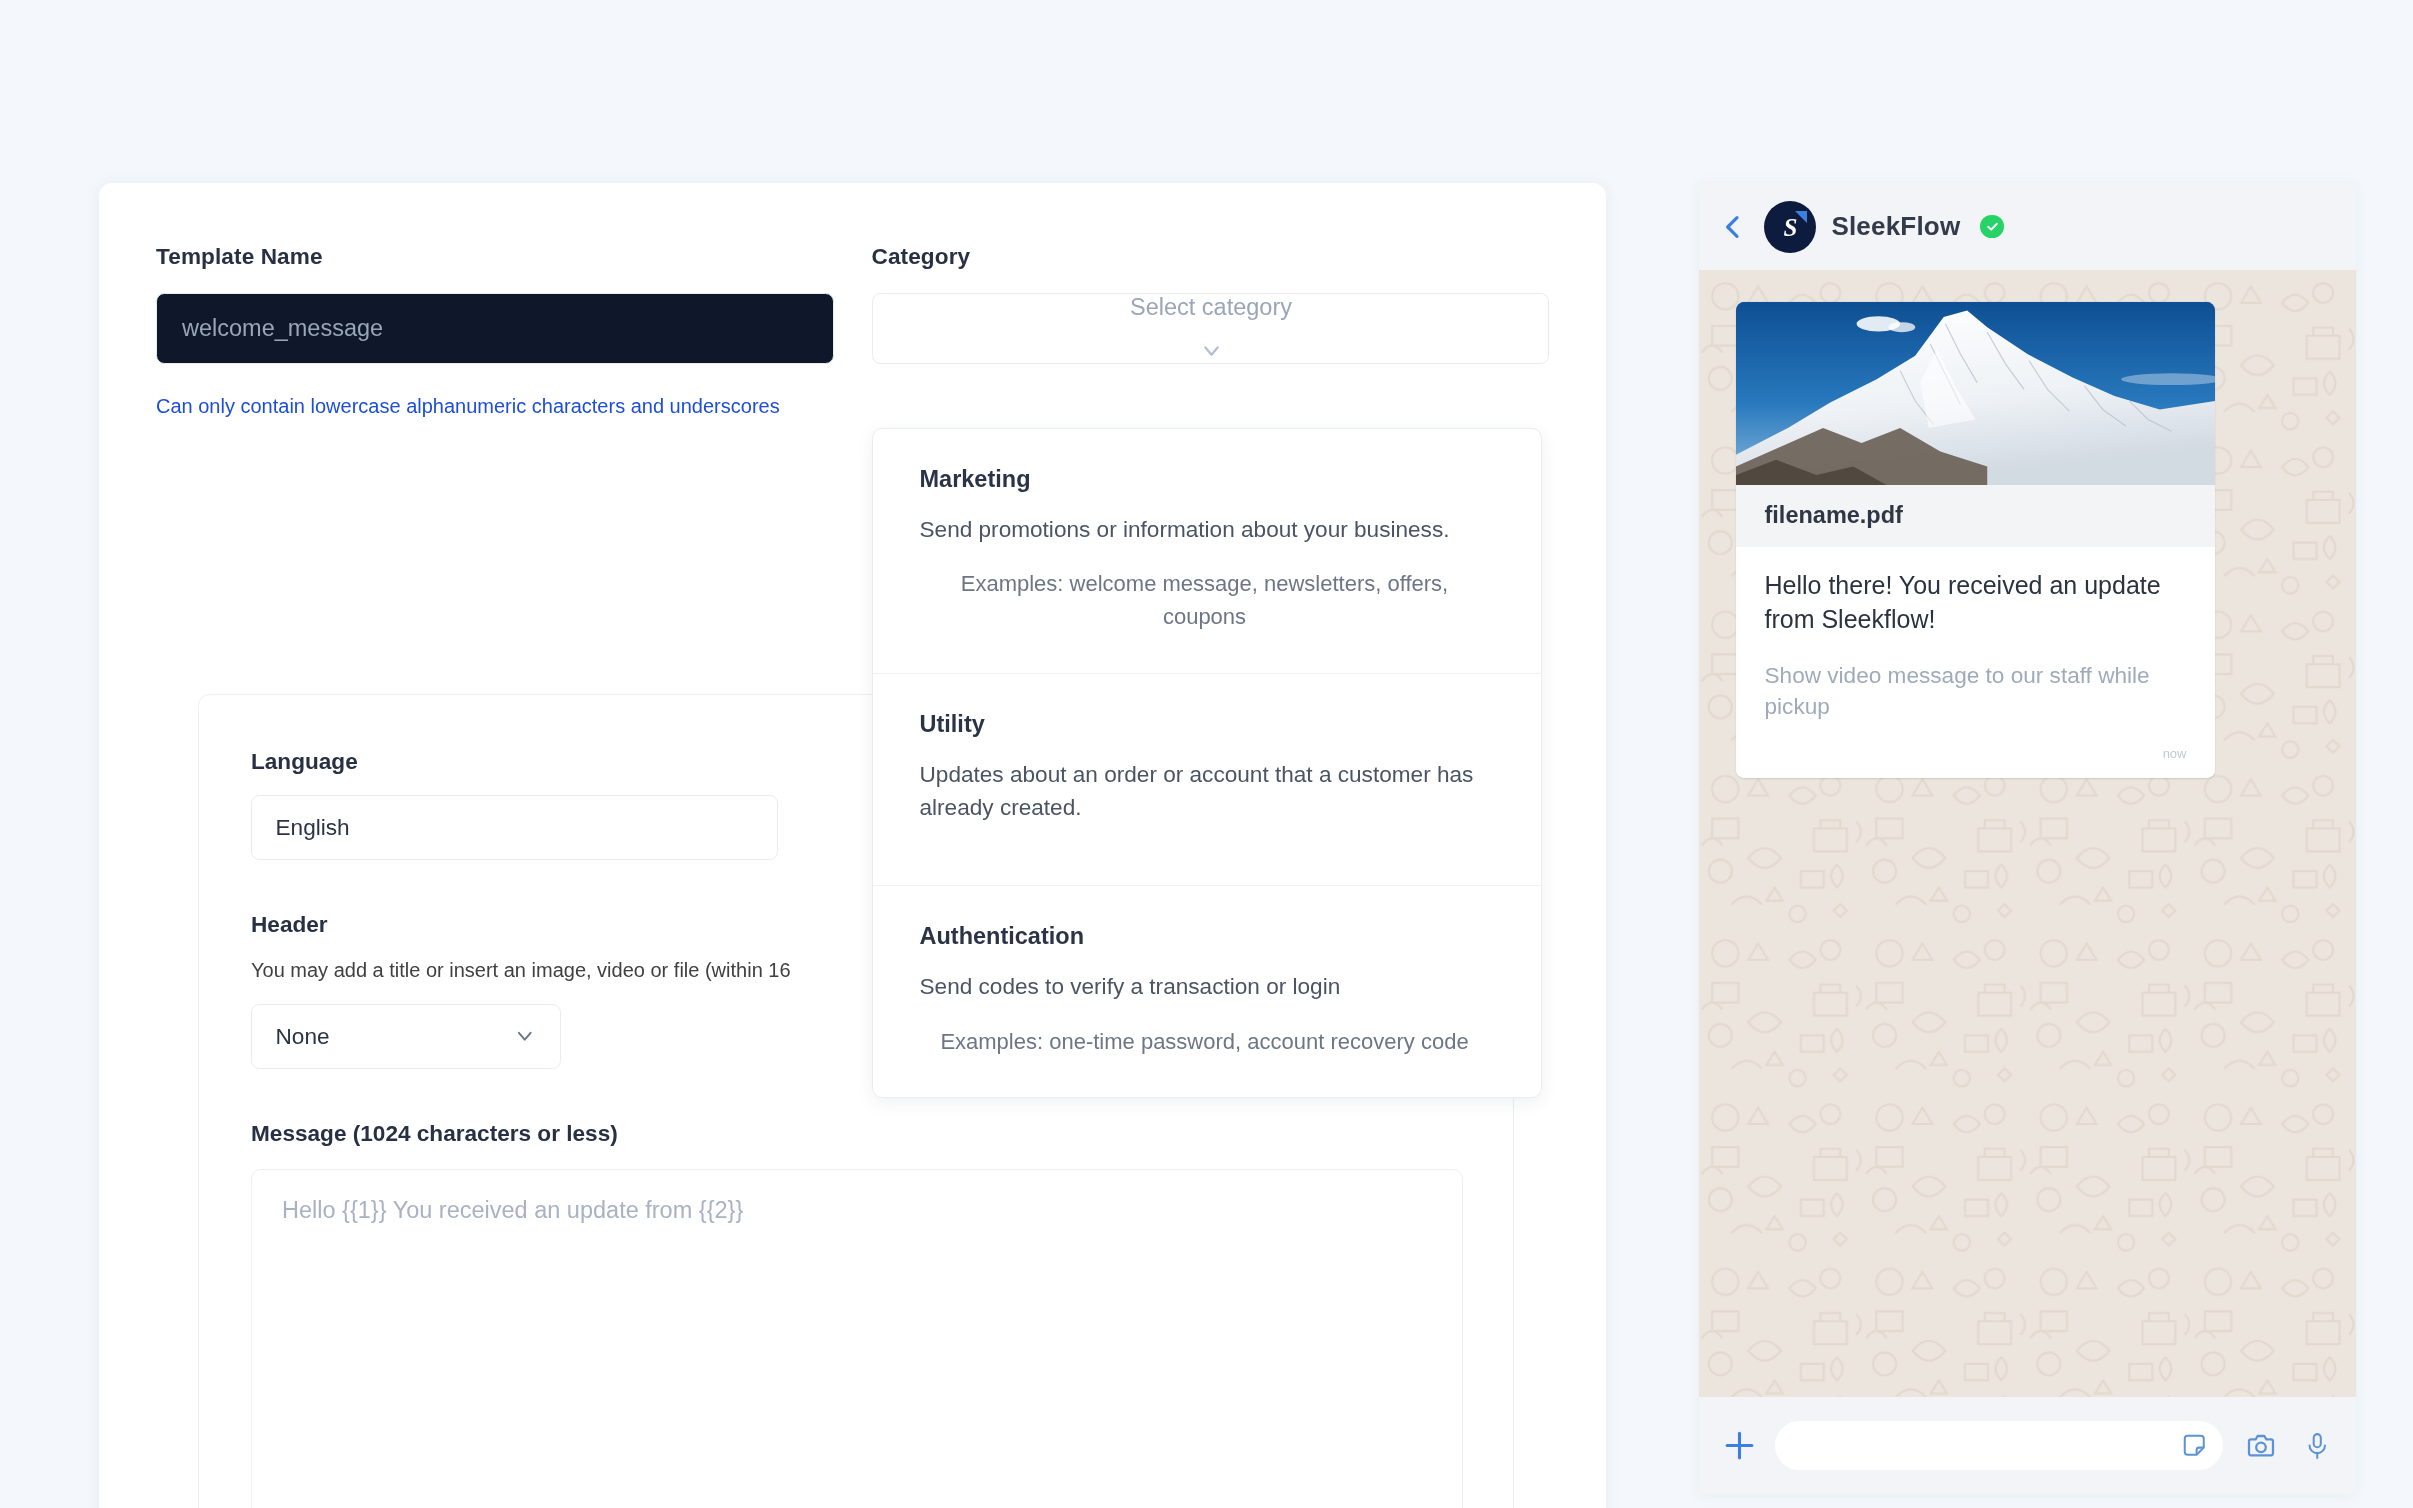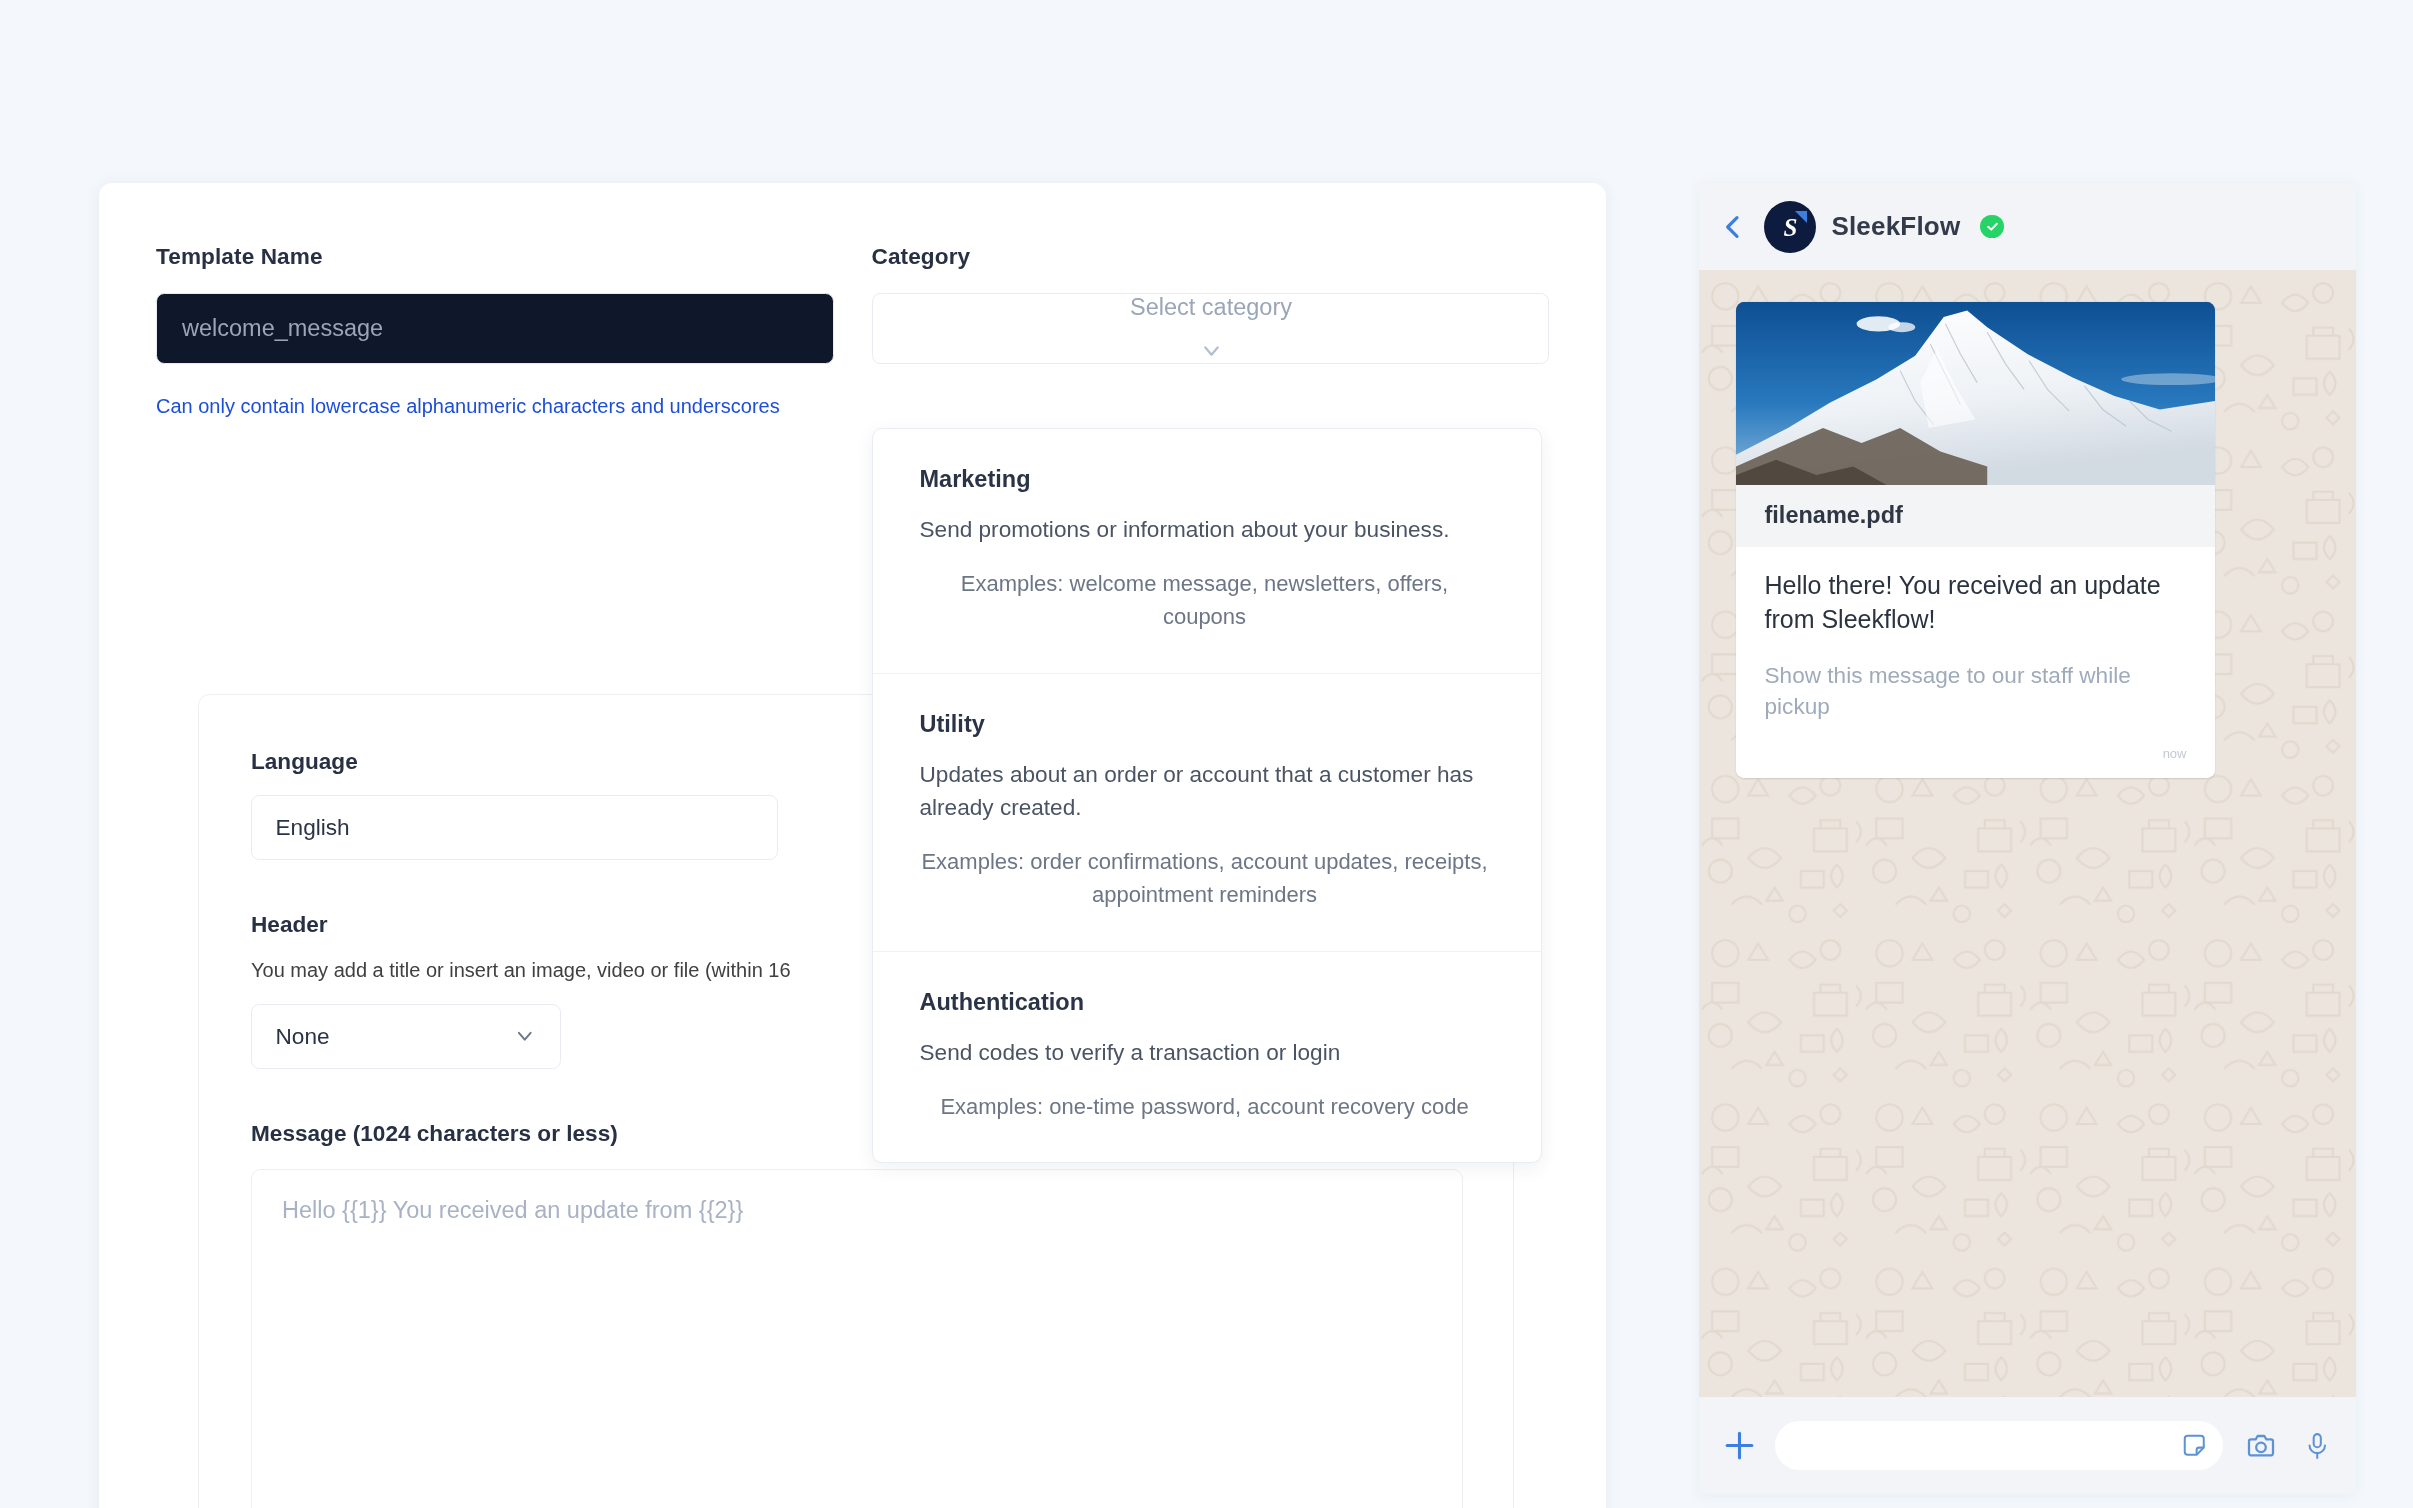--- a/index.html
+++ b/index.html
@@ -388,21 +388,20 @@
 
           <div class="dd-item">
             <div class="dd-title">Marketing</div>
             <div class="dd-desc">Send promotions or information about your business.</div>
             <div class="dd-examples">Examples: welcome message, newsletters, offers, coupons</div>
           </div>
 
           <div class="dd-item">
             <div class="dd-title">Utility</div>
             <div class="dd-desc">Updates about an order or account that a customer has already created.</div>
-            <div class="dd-examples">Examples: order confirmations, account updates, receipts, appointment reminders</div>
           </div>
 
           <div class="dd-item">
             <div class="dd-title">Authentication</div>
             <div class="dd-desc">Send codes to verify a transaction or login</div>
             <div class="dd-examples">Examples: one-time password, account recovery code</div>
           </div>
 
         </div>
       </div>
@@ -520,21 +519,21 @@
             <path d="M470 118 L492 140 L520 154"></path>
           </g>
           <path d="M220 96 L240 56 L262 100 L286 140 L230 150 Z" fill="#ffffff" opacity="0.55"></path>
         </svg>
       </div>
 
       <div class="msg-filename">filename.pdf</div>
 
       <div class="msg-text-area">
         <div class="msg-body">Hello there! You received an update from Sleekflow!</div>
-        <div class="msg-sub">Show this message to our staff while pickup</div>
+        <div class="msg-sub">Show video message to our staff while pickup</div>
       </div>
 
       <div class="msg-time">now</div>
     </div>
   </div>
 
   <div class="phone-footer">
     <span class="plus-icon">
       <svg viewBox="0 0 24 24" width="37" height="37" fill="none" stroke="#3d7fe0" stroke-width="2" stroke-linecap="round">
         <line x1="12" y1="4" x2="12" y2="20"></line>

